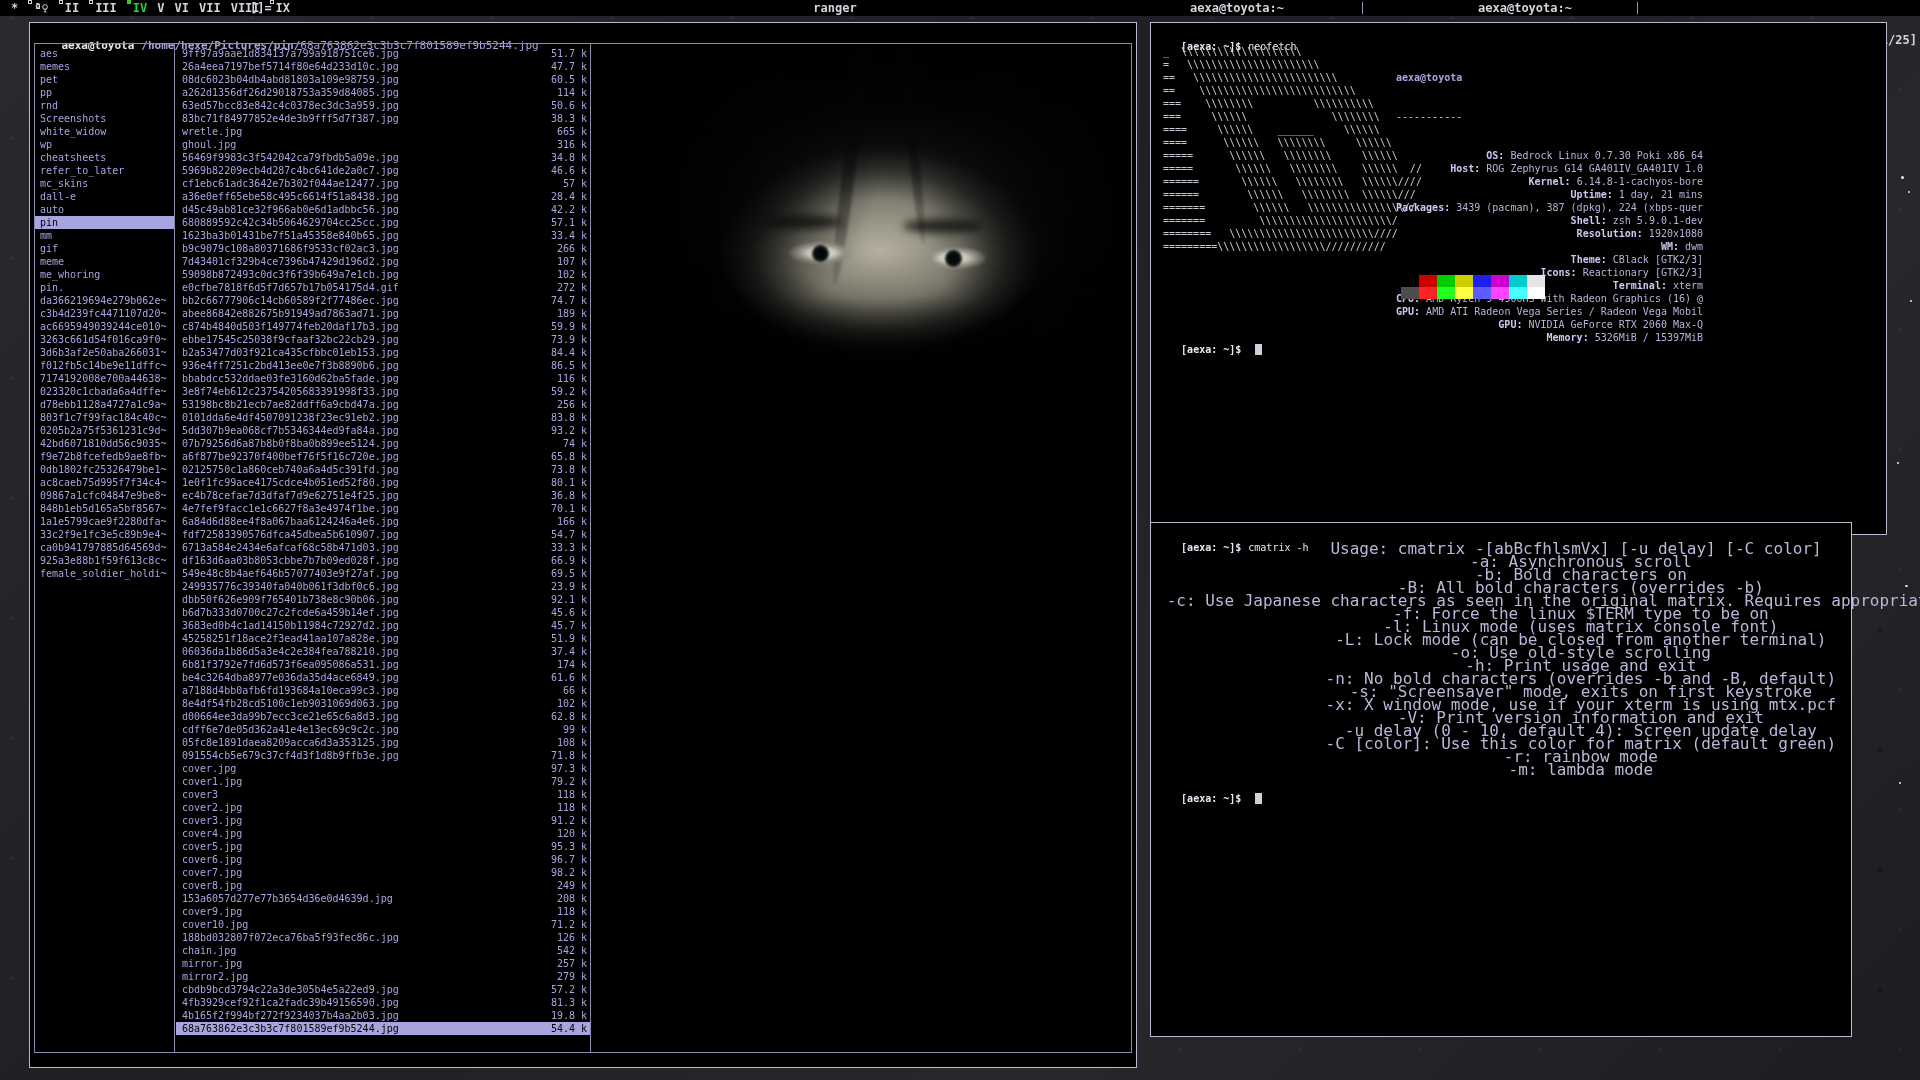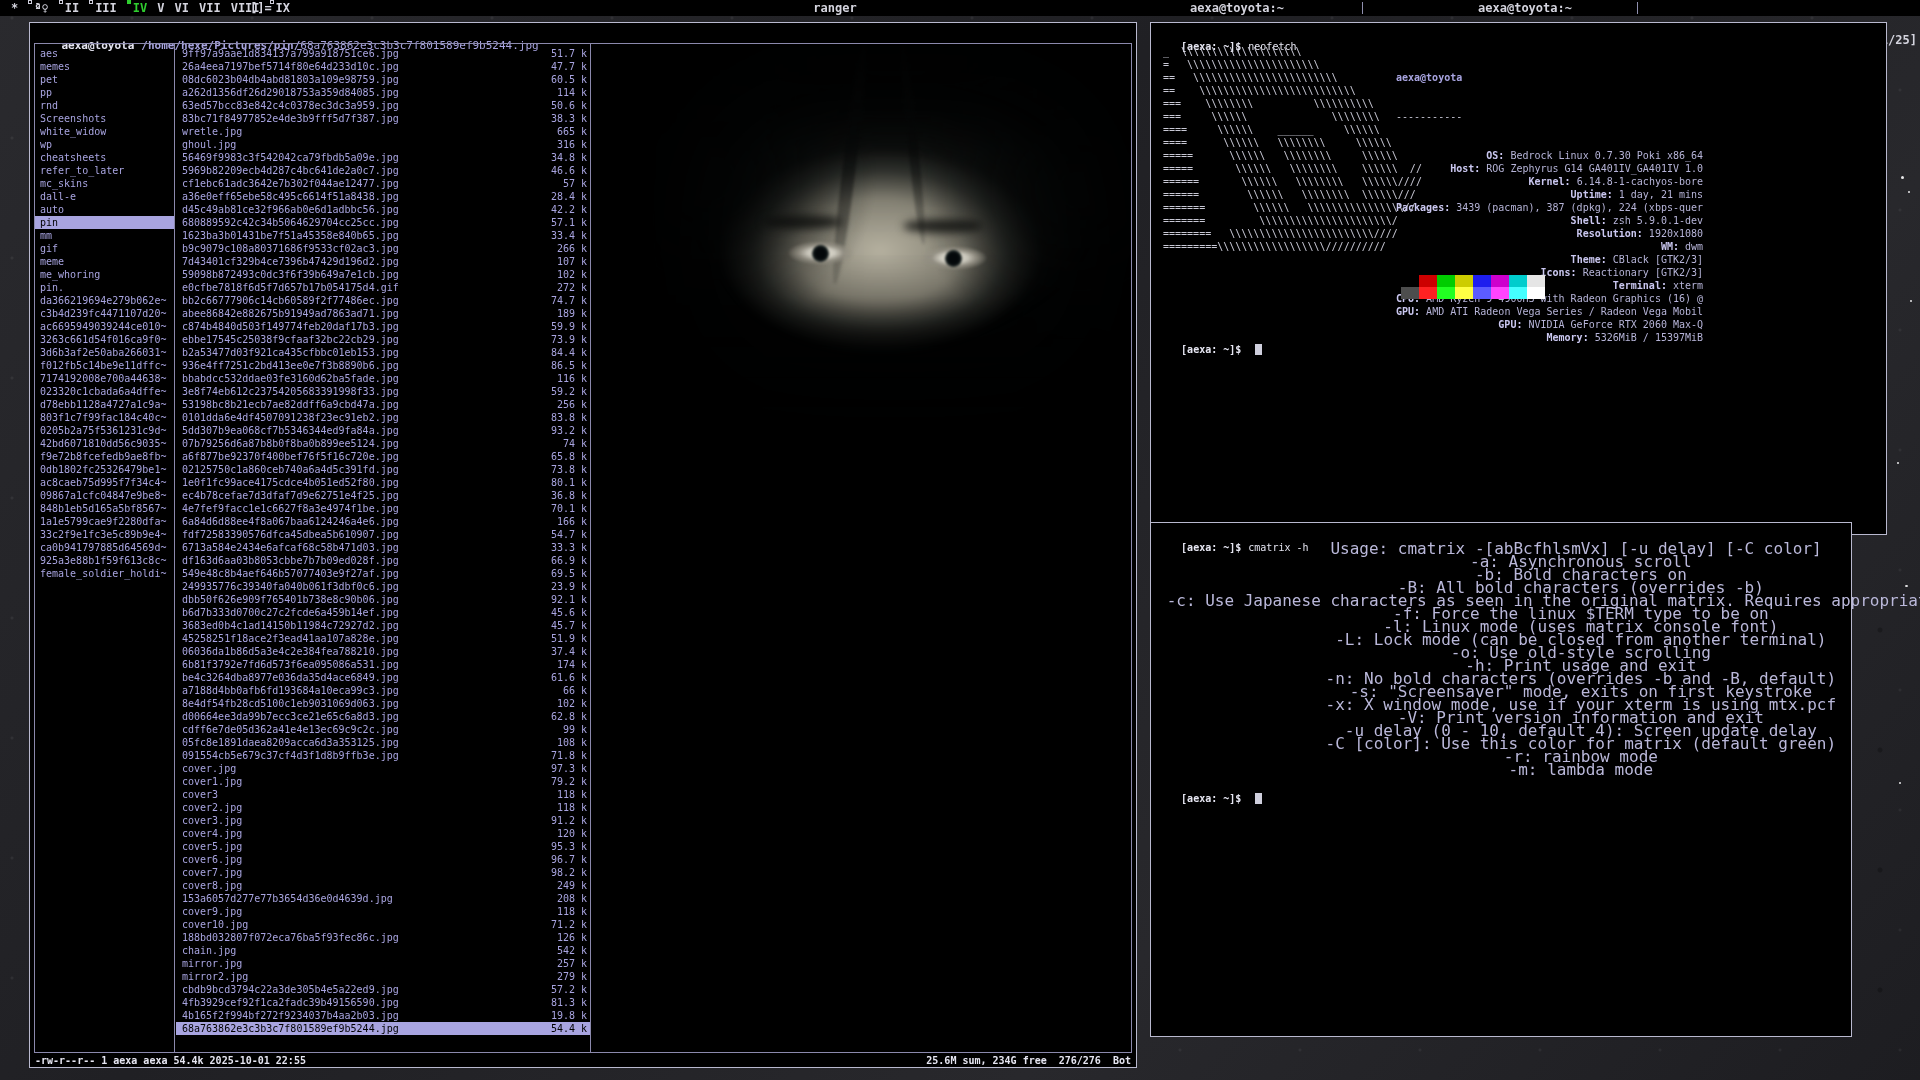--- a/index.html
+++ b/index.html
@@ -273,24 +273,20 @@
         <div class="pv-eye" style="left:135px;top:196px;">
             <i class="pv-iris"></i>
           </div>
         <div class="pv-eye" style="left:268px;top:201px;">
             <i class="pv-iris"></i>
           </div>
         <div class="pv-vig"></div>
       </div>
     </div>
   </div>
-  <div class="statusline">
-    <span>-rw-r--r-- 1 aexa aexa 54.4k 2025-10-01 22:55</span>
-    <span>25.6M sum, 234G free  276/276  Bot</span>
-  </div>
 </div>
 
 <div class="win" id="term1">
   <div class="tline" style="left:6px;top:4px;">
     <span class="prompt">[aexa: ~]$</span><span class="cmd">neofetch</span>
   </div>
   <pre class="nf-ascii" style="margin:0;"> _  \\\\\\\\\\\\\\\\\\\\
  =   \\\\\\\\\\\\\\\\\\\\\\
  ==   \\\\\\\\\\\\\\\\\\\\\\\\
  ==    \\\\\\\\\\\\\\\\\\\\\\\\\\

